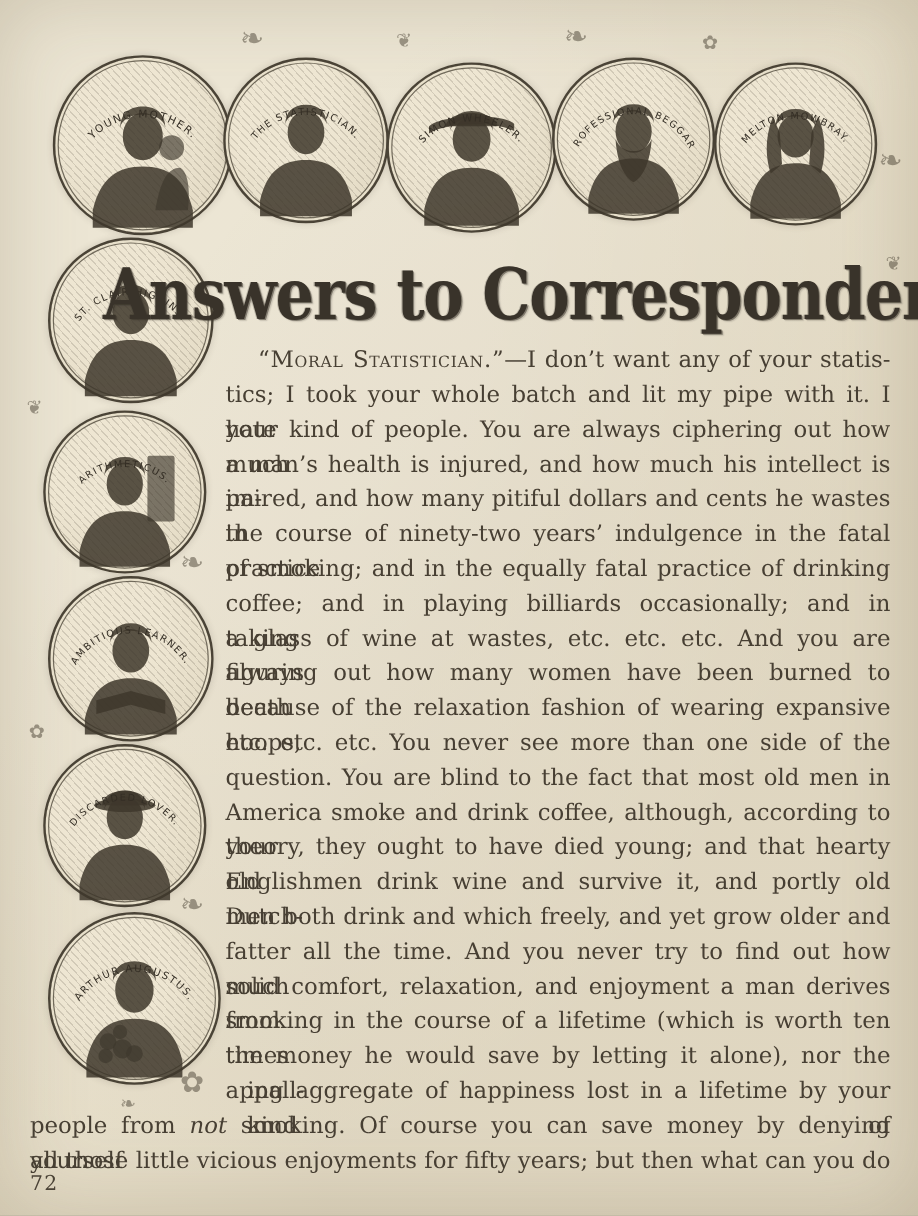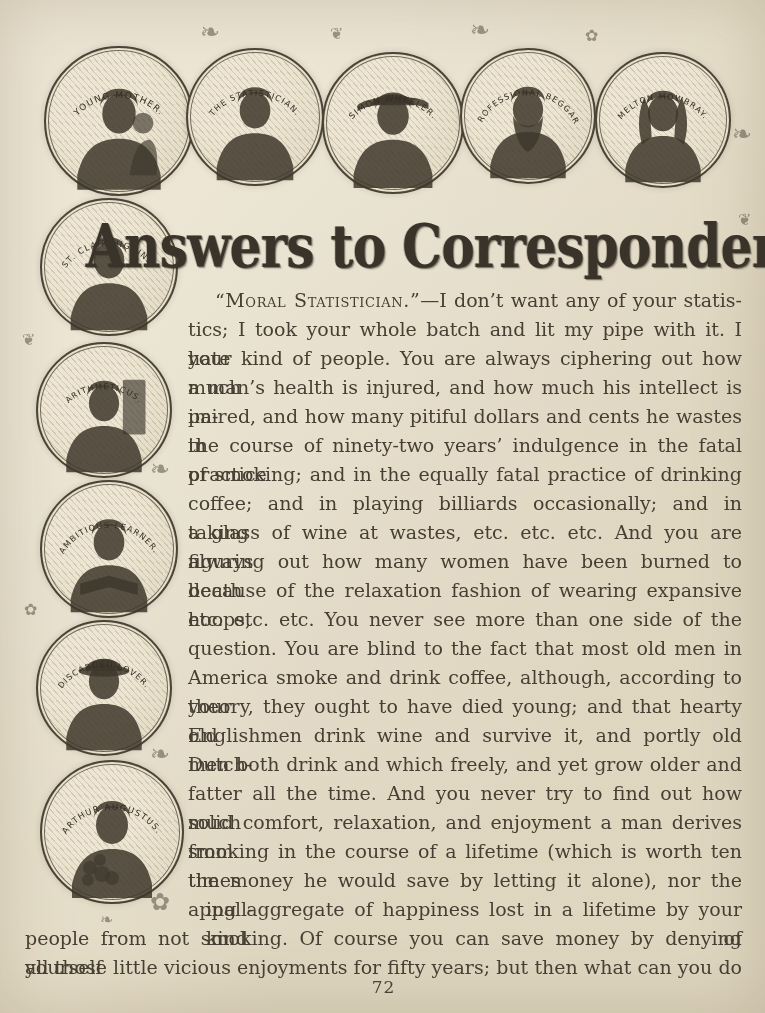--- a/index.html
+++ b/index.html
@@ -52,24 +52,24 @@
     font-size:19px;
   }
   .bl{
     height:29px;line-height:29px;
     text-align:justify;text-align-last:justify;
     white-space:normal;
   }
   .first{text-indent:27px;}
   .indent22{padding-left:18px;}
   .sc{font-variant:small-caps;letter-spacing:.6px;}
-  .it{}
+  .it{font-style:italic;}
   .page-number{
     position:absolute;left:25px;top:977px;width:717px;
-    text-align:center;font-size:17px;letter-spacing:1px;color:#4a4236;
+    font-size:17px;letter-spacing:1px;color:#4a4236;
   }
   
   .fl{position:absolute;color:rgba(74,66,52,.5);font-size:24px;pointer-events:none;
       font-family:"DejaVu Serif", serif;}
   .fl.small{font-size:16px;}
 </style>
 </head>
 <body>
 
 <div class="page">

